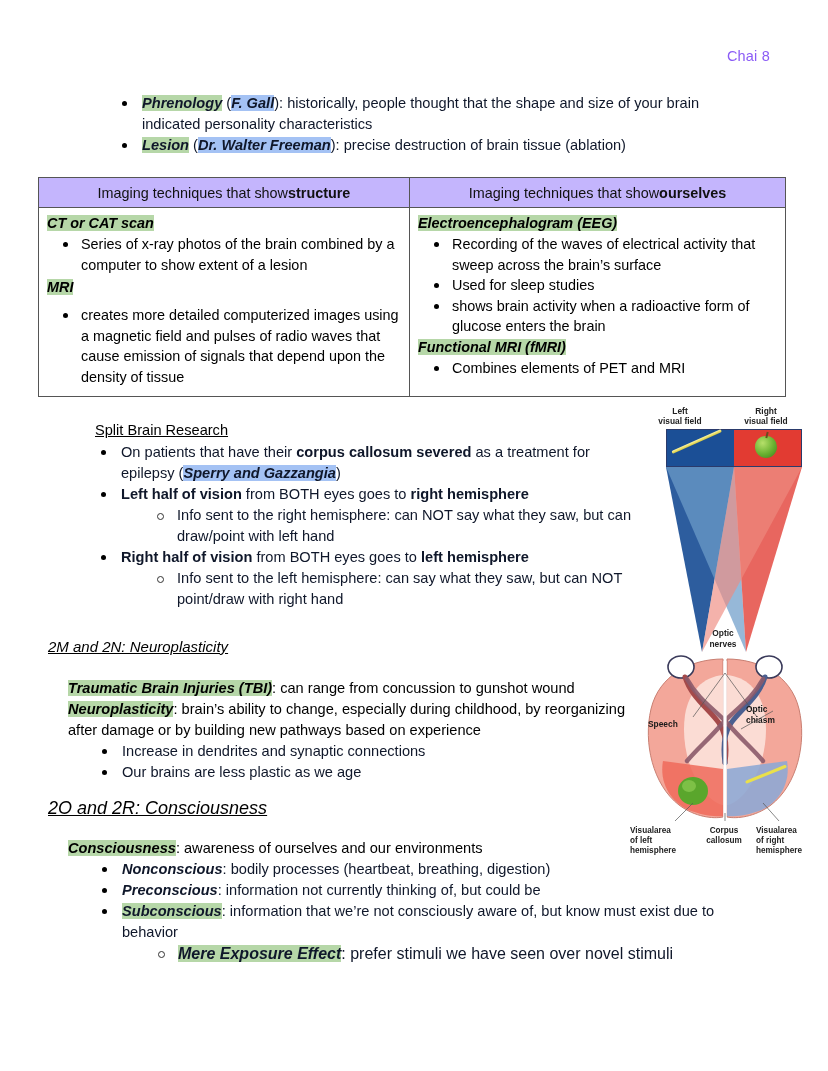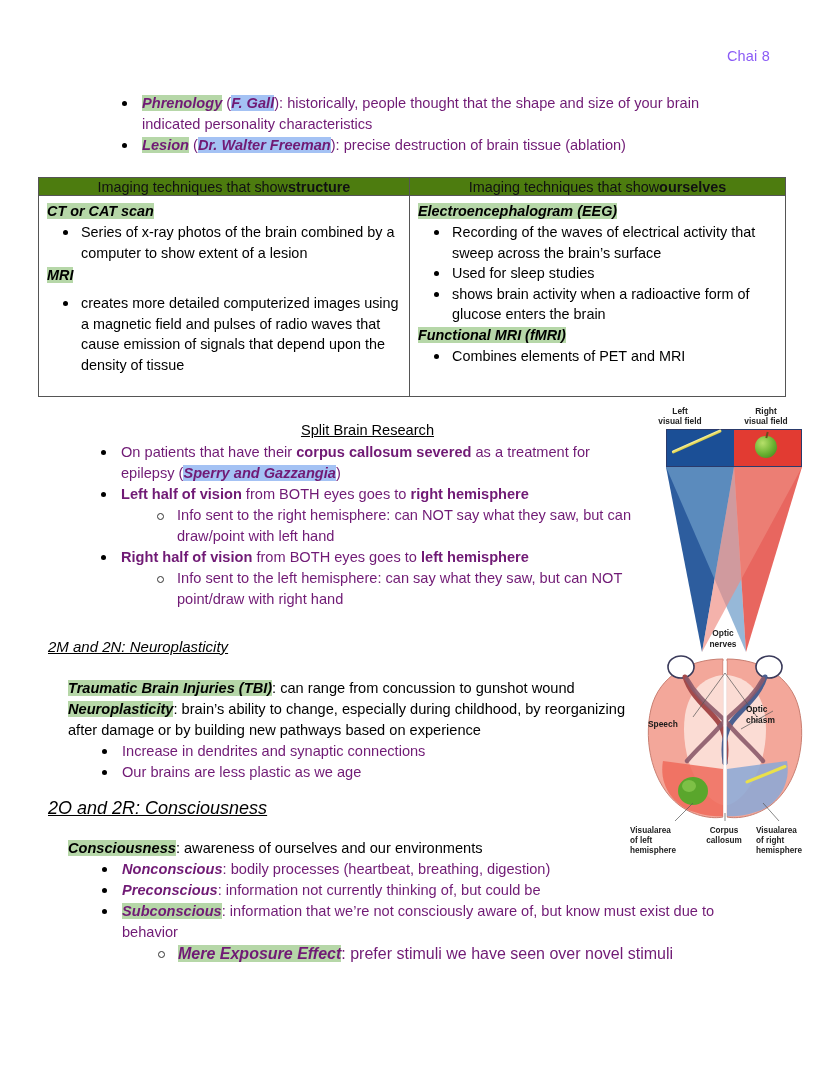--- a/index.html
+++ b/index.html
@@ -20,21 +20,21 @@
   .pg-header {
     position: absolute;
     top: 48px;
     right: 58px;
     font-size: 14.5px;
     color: #8b5cf6;
     letter-spacing: .2px;
   }
 
   
-  .txt { font-size: 14.6px; line-height: 21px; color: #701a75; }
+  .txt { font-size: 14.6px; line-height: 21px; color: #0f172a; }
 
   .hl-green { background: #b6d7a8; }
   .hl-blue  { background: #a4c2f4; }
   .bi { font-weight: bold; font-style: italic; }
   .b  { font-weight: bold; }
 
   
   ul.lvl1, ul.lvl2 { margin: 0; padding: 0; list-style: none; }
   ul.lvl1 > li {
     position: relative;
@@ -79,22 +79,22 @@
     top: 177px;
     width: 748px;
     height: 220px;
     border: 1.6px solid #555;
     display: flex;
     flex-direction: column;
     background: #fff;
   }
   .tbl-head {
     display: flex;
-    height: 18px;
-    background: #4d7c0f;
+    height: 30px;
+    background: #c4b5fd;
     border-bottom: 1.6px solid #555;
     flex: 0 0 auto;
   }
   .tbl-head .th {
     display: flex;
     align-items: center;
     justify-content: center;
     font-size: 14.4px;
     color: #111;
   }
@@ -113,21 +113,20 @@
     position: absolute;
     left: 95px;
     top: 420px;
     width: 545px;
   }
   .sec-title-plain {
     font-size: 14.6px;
     line-height: 21px;
     text-decoration: underline;
     margin-bottom: 1px;
-    text-align: center;
   }
 
   
   .neuro-head {
     position: absolute;
     left: 48px;
     top: 638px;
     font-size: 15px;
     font-style: italic;
     text-decoration: underline;

